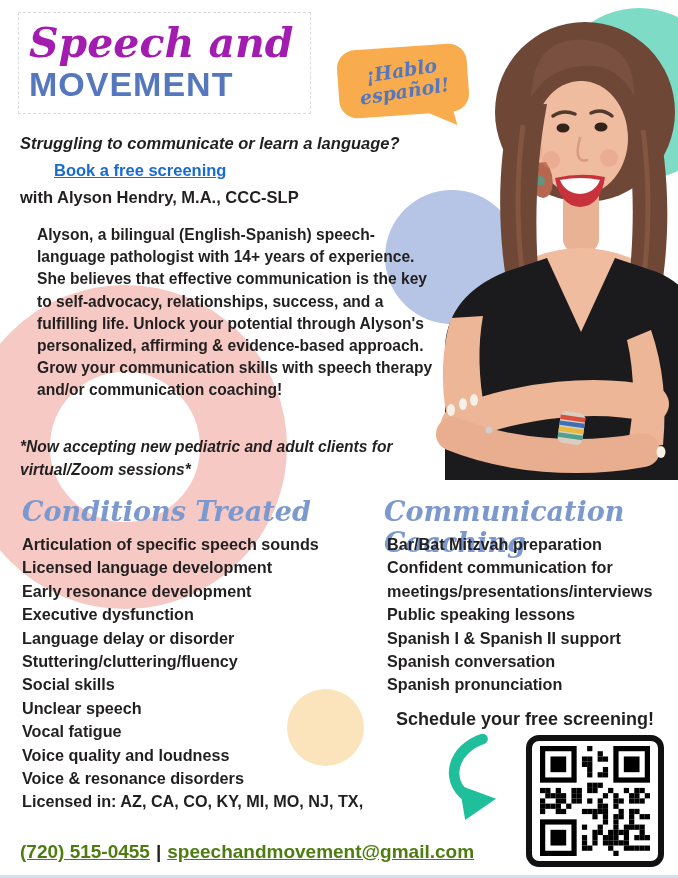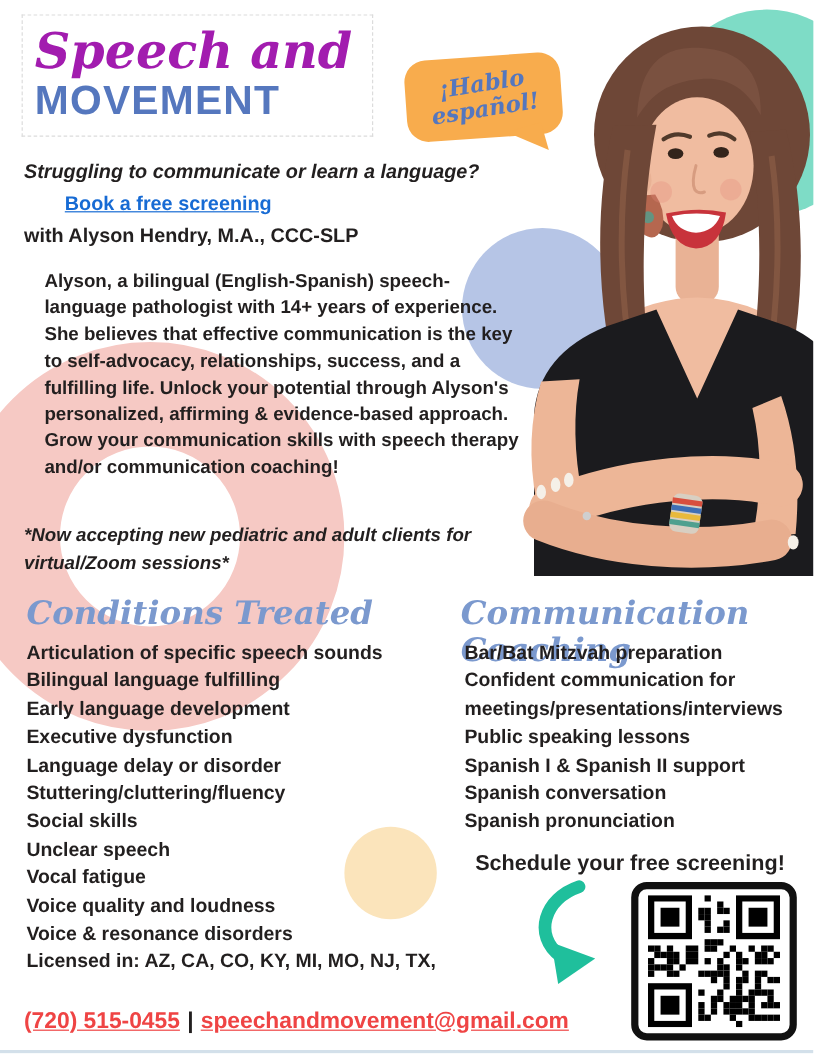--- a/index.html
+++ b/index.html
@@ -47,21 +47,21 @@
   .list-left{left:22px;top:533px;width:350px;}
   .list-right{left:387px;top:533px;width:282px;}
   
   .cta{position:absolute;left:396px;top:709px;font-size:18px;font-weight:800;z-index:3;}
   .arrow{position:absolute;left:442px;top:733px;width:82px;height:92px;z-index:3;}
   .qr-box{position:absolute;left:526px;top:735px;width:116px;height:110px;background:#ffffff;
     border:6px solid #111111;border-radius:13px;padding:5px;z-index:3;}
   .qr-box svg{width:100%;height:100%;display:block;}
   
   .contact{position:absolute;left:20px;top:841px;font-size:19px;font-weight:700;z-index:3;}
-  .contact-link{color:#ef4444;text-decoration:underline;}
+  .contact-link{color:#4d7c0f;text-decoration:underline;}
   .sep{margin:0 6px;text-decoration:none;}
 </style>
 </head>
 <body>
 
 <div class="page">
 
   <div class="shape ring"></div>
   <div class="shape teal-circle"></div>
   <div class="shape blue-circle"></div>
@@ -122,22 +122,22 @@
 
   <div class="question">Struggling to communicate or learn a language?</div>
   <a class="link" href="#">Book a free screening</a>
   <div class="with-line">with Alyson Hendry, M.A., CCC-SLP</div>
   <div class="bio">Alyson, a bilingual (English-Spanish) speech-language pathologist with 14+ years of experience. She believes that effective communication is the key to self-advocacy, relationships, success, and a fulfilling life. Unlock your potential through Alyson's personalized, affirming &amp; evidence-based approach. Grow your communication skills with speech therapy and/or communication coaching!</div>
   <div class="note">*Now accepting new pediatric and adult clients for virtual/Zoom sessions*</div>
 
   <div class="col-heading heading-left">Conditions Treated</div>
   <div class="list list-left">
     <div class="li">Articulation of specific speech sounds</div>
-    <div class="li">Bilingual language fulfilling</div>
-    <div class="li">Early language development</div>
+    <div class="li">Licensed language development</div>
+    <div class="li">Early resonance development</div>
     <div class="li">Executive dysfunction</div>
     <div class="li">Language delay or disorder</div>
     <div class="li">Stuttering/cluttering/fluency</div>
     <div class="li">Social skills</div>
     <div class="li">Unclear speech</div>
     <div class="li">Vocal fatigue</div>
     <div class="li">Voice quality and loudness</div>
     <div class="li">Voice &amp; resonance disorders</div>
     <div class="li">Licensed in: AZ, CA, CO, KY, MI, MO, NJ, TX,</div>
   </div>

